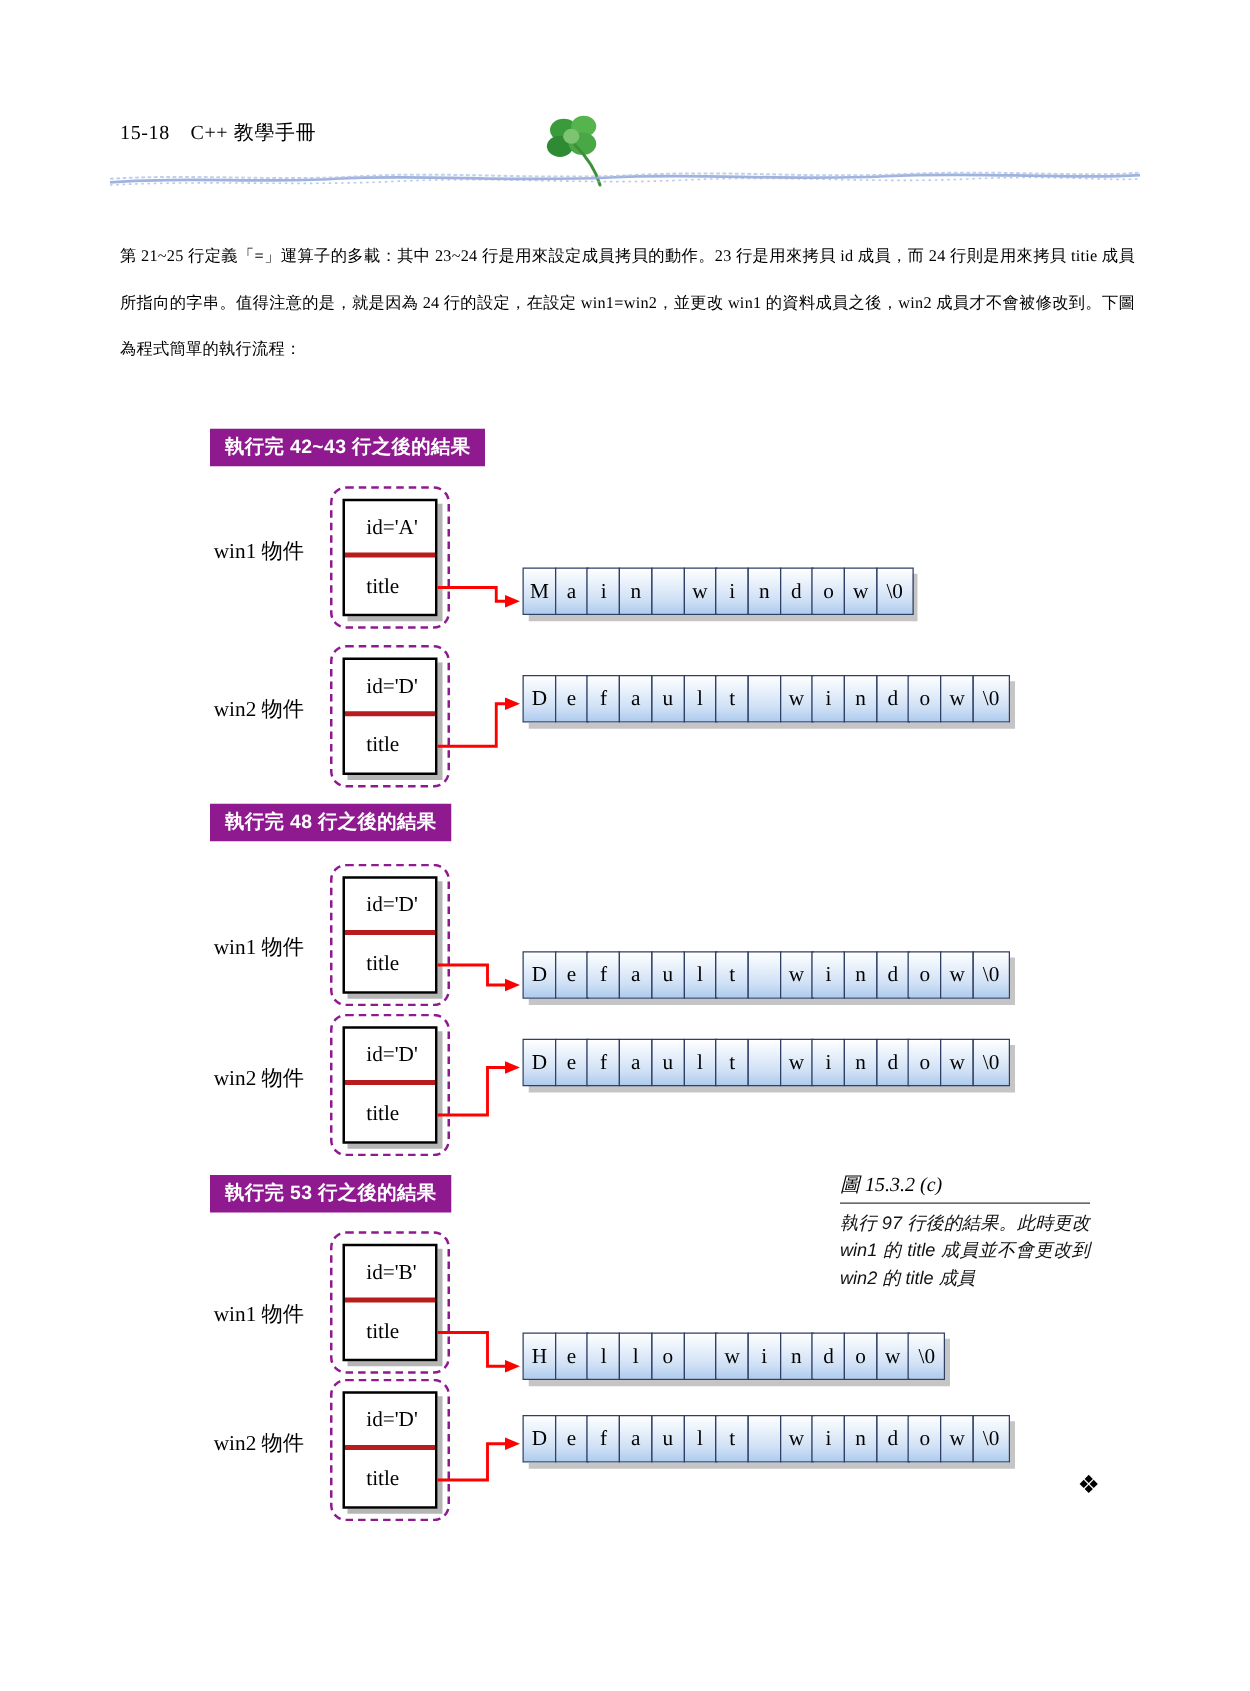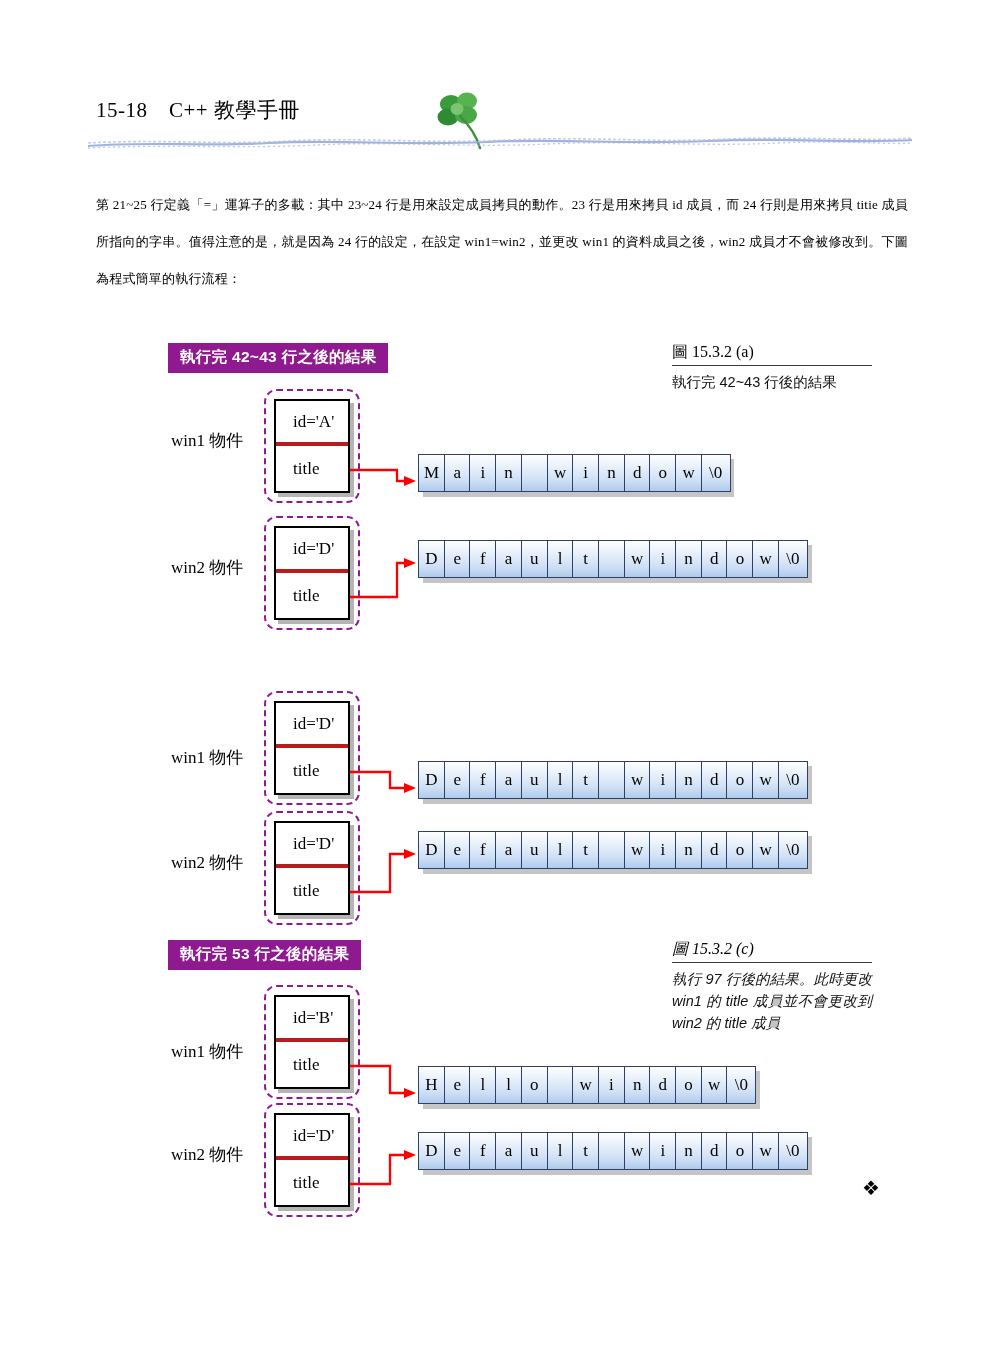--- a/index.html
+++ b/index.html
@@ -6,21 +6,21 @@
   body{
     width:1000px;height:1353px;background:#ffffff;
     font-family:"Liberation Serif","DejaVu Serif",serif;
     color:#000;position:relative;overflow:hidden;
   }
 
   
   #page-header{position:absolute;left:0;top:0;width:1000px;height:160px;}
   .hdr-text{
     position:absolute;left:96px;top:96px;
-    font-size:21px;letter-spacing:.5px;white-space:nowrap;
+    font-size:16px;letter-spacing:.5px;white-space:nowrap;
   }
   .hdr-rule{
     position:absolute;left:88px;top:135px;width:824px;height:14px;
     overflow:hidden;
   }
   .hdr-rule svg{display:block;}
   .clover{position:absolute;left:424px;top:88px;width:70px;height:62px;}
 
   
   #body-copy{
@@ -139,24 +139,20 @@
 
 <div id="body-copy">
   <p>第 21~25 行定義「=」運算子的多載：其中 23~24 行是用來設定成員拷貝的動作。23 行是用來拷貝 id 成員，而 24 行則是用來拷貝 titie 成員所指向的字串。值得注意的是，就是因為 24 行的設定，在設定 win1=win2，並更改 win1 的資料成員之後，win2 成員才不會被修改到。下圖為程式簡單的執行流程：</p>
 </div>
 
 <div id="figure">
 
   <div class="section" style="top:0px;height:290px;">
     <div class="banner" style="top:8px;">執行完 42~43 行之後的結果</div>
 
-    <div class="caption" style="left:672px;top:6px;">
-      <div class="cap-title">圖 15.3.2 (a)</div>
-      <div class="cap-body">執行完 42~43 行後的結果</div>
-    </div>
 
     <div class="obj-label" style="left:171px;top:94px;">win1 物件</div>
     <div class="obj-dash" style="left:264px;top:54px;width:96px;height:114px;"></div>
     <div class="obj-box" style="left:274px;top:64px;width:76px;height:94px;">
       <div class="cell-id">id='A'</div>
       <div class="cell-title">title</div>
     </div>
     <div class="chararr" style="left:418px;top:119px;">
         <div class="ch" style="width: 27px; height: 38px;">M</div>
         <div class="ch" style="width: 27px; height: 38px;">a</div>
@@ -200,20 +196,21 @@
       <g stroke="#ff0000" stroke-width="2.3" fill="none">
         <path d="M350 135 H397 V146 H412"></path>
         <path d="M350 262 H397 V228 H412"></path>
       </g>
       <polygon points="416,146 404,141 404,151" fill="#ff0000"></polygon>
       <polygon points="416,228 404,223 404,233" fill="#ff0000"></polygon>
     </svg>
   </div>
 
   <div class="section" style="top:300px;height:300px;">
+    <div class="banner" style="top:8px;">執行完 48 行之後的結果</div>
 
 
     <div class="obj-label" style="left:171px;top:111px;">win1 物件</div>
     <div class="obj-dash" style="left:264px;top:56px;width:96px;height:114px;"></div>
     <div class="obj-box" style="left:274px;top:66px;width:76px;height:94px;">
       <div class="cell-id">id='D'</div>
       <div class="cell-title">title</div>
     </div>
     <div class="chararr" style="left:418px;top:126px;">
         <div class="ch" style="width: 27px; height: 38px;">D</div>

